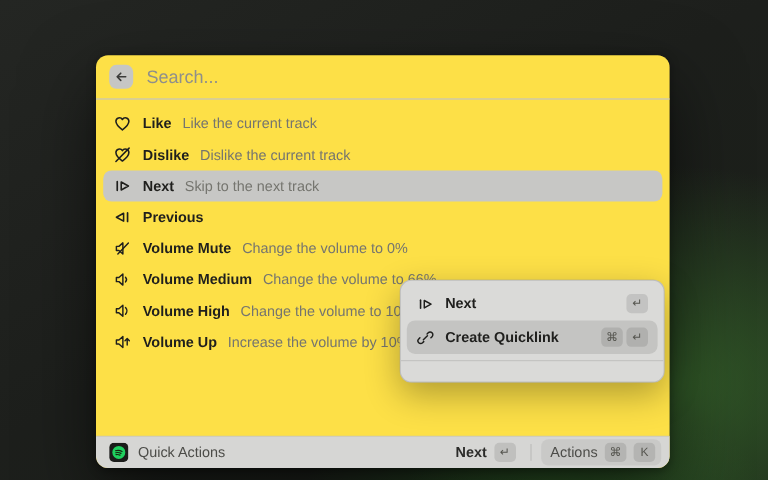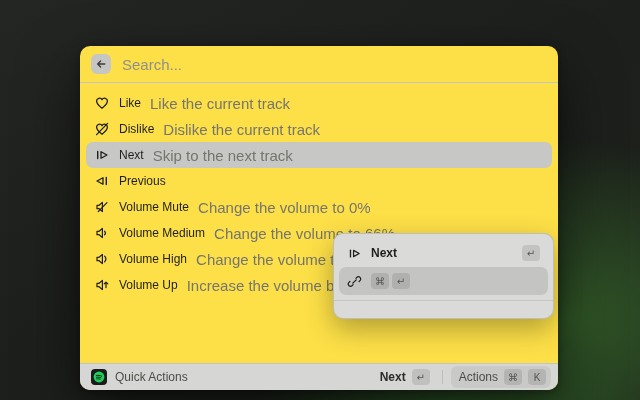--- a/index.html
+++ b/index.html
@@ -34,22 +34,22 @@
   }
   .search-input::placeholder { color:#8f8f8b; }
   
   .list { padding:7px 6px 0 6px; }
   .row {
     height:26px; display:flex; align-items:center; gap:9px; padding:0 8px;
     border-radius:7px;
   }
   .row.selected { background:#c7c7c5; }
   .row .icn { width:16px; height:16px; flex:0 0 auto; display:flex; color:#1f1f1d; }
-  .row .title { font-size:12px; font-weight:400; color:#1f1f1d; white-space:nowrap; }
-  .row .subtitle { font-size:15px; color:#75756f; white-space:nowrap; }
+  .row .title { font-size:12px; font-weight:700; color:#1f1f1d; white-space:nowrap; }
+  .row .subtitle { font-size:12px; color:#75756f; white-space:nowrap; }
   svg { display:block; }
   
   .popup {
     position:absolute; left:253px; top:187px; width:221px; height:86px;
     background:#dadad8; border:1px solid rgba(0,0,0,0.13); border-radius:10px;
     box-shadow:0 10px 28px rgba(0,0,0,0.30); overflow:hidden;
   }
   .popup-items { padding:5px; }
   .popup-row {
     height:28px; display:flex; align-items:center; gap:9px; padding:0 8px; border-radius:7px;
@@ -196,20 +196,21 @@
         <span class="keys">
             <span class="key">↵</span>
           </span>
       </div>
       <div class="popup-row selected">
         <span class="icn">
           <svg width="15" height="15" viewBox="0 0 16 16" fill="none" stroke="currentColor" stroke-width="1.3" stroke-linecap="round">
               <path d="M9.5 4.6l1-1a2.4 2.4 0 0 1 3.4 3.4l-1 1M6.5 11.4l-1 1a2.4 2.4 0 0 1-3.4-3.4l1-1M6.2 9.8 9.8 6.2"></path>
             </svg>
         </span>
+        <span class="lbl">Create Quicklink</span>
         <span class="keys">
           <span class="key">⌘</span>
           <span class="key">↵</span>
         </span>
       </div>
     </div>
     <div class="popup-divider"></div>
   </div>
 
   <div class="footer">

